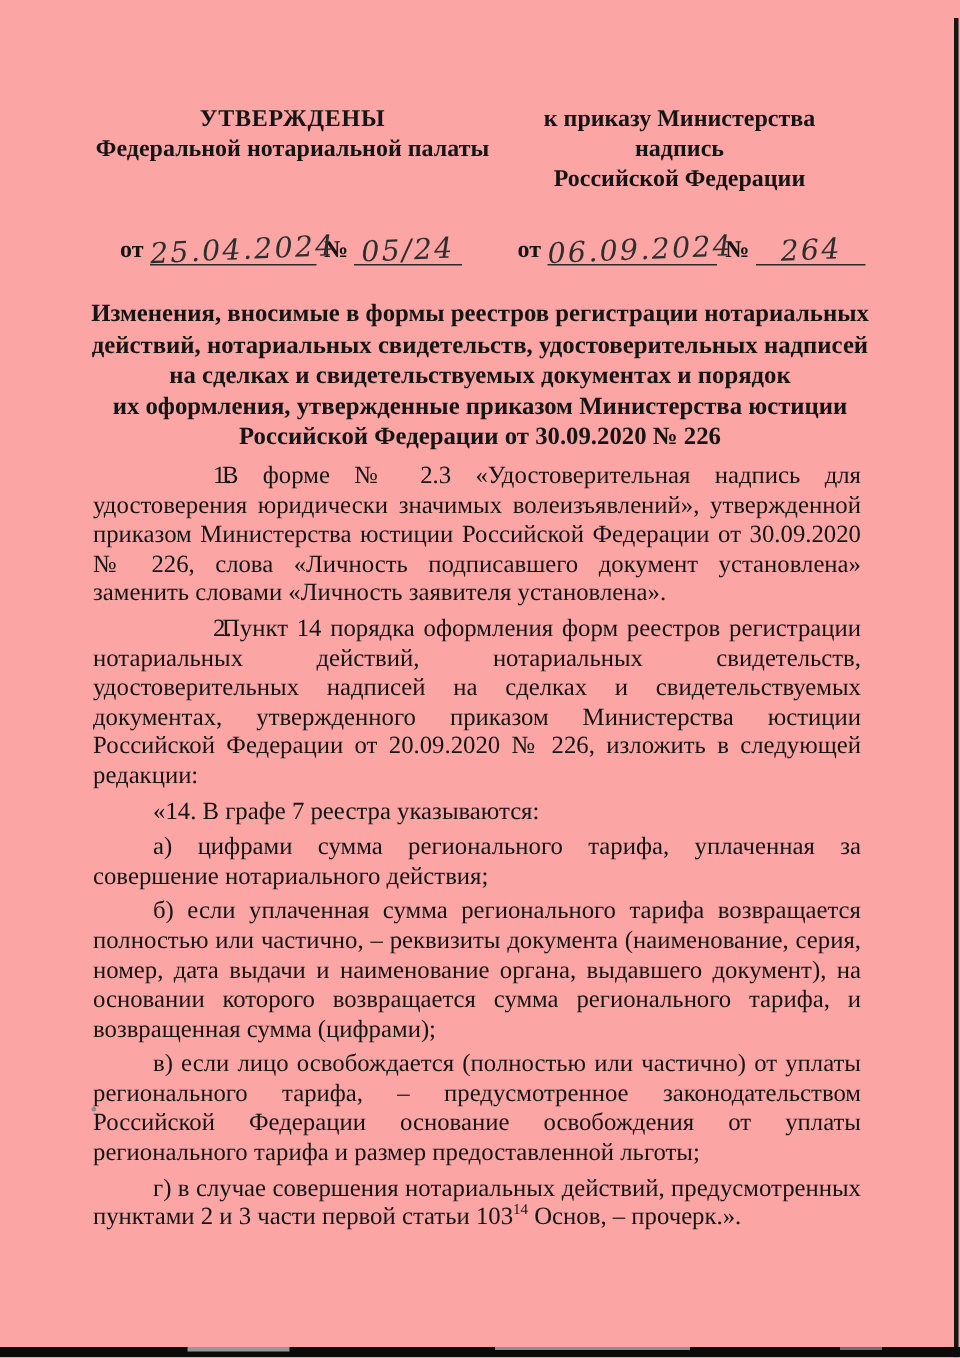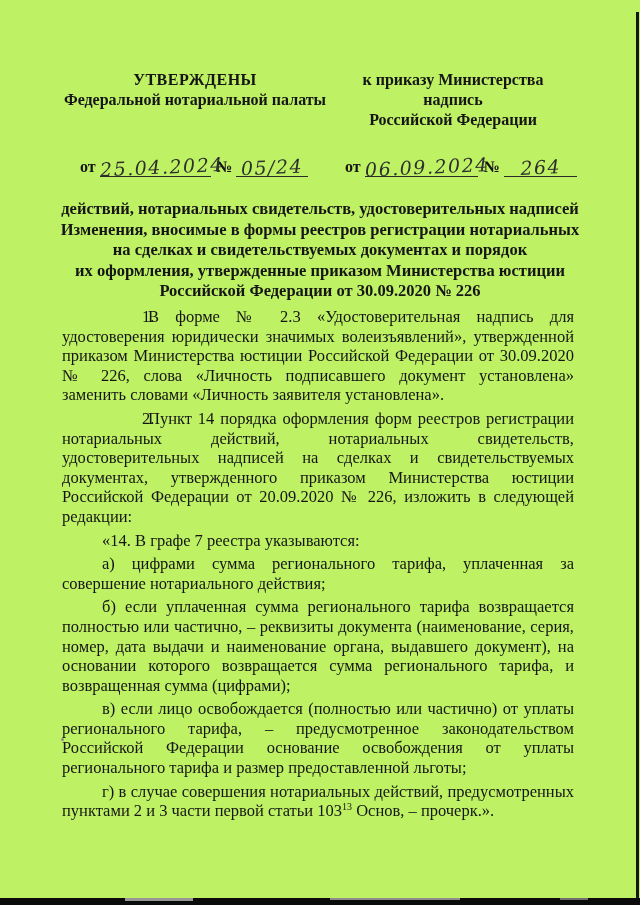--- a/index.html
+++ b/index.html
@@ -1,20 +1,20 @@
 <!DOCTYPE html>
 <html><head>
 <meta charset="utf-8">
 <style>
   html, body { margin: 0; padding: 0; background: #e8e8e8; }
   .page {
     position: relative;
     width: 640px;
     height: 905px;
-    background: #bef264;
+    background: #fca5a5;
     overflow: hidden;
     font-family: "Liberation Serif", "DejaVu Serif", serif;
     color: #151515;
   }
 
   
   .approval {
     position: absolute;
     text-align: center;
     font-size: 16px;
@@ -134,35 +134,35 @@
     <span class="hl-slot slot-date">
       <span class="hand">06.09.2024</span>
     </span>
     <span class="hl-no">№</span>
     <span class="hl-slot slot-num">
       <span class="hand">264</span>
     </span>
   </div>
 
   <div class="doc-title">
+    <div>Изменения, вносимые в формы реестров регистрации нотариальных</div>
     <div>действий, нотариальных свидетельств, удостоверительных надписей</div>
-    <div>Изменения, вносимые в формы реестров регистрации нотариальных</div>
     <div>на сделках и свидетельствуемых документах и порядок</div>
     <div>их оформления, утвержденные приказом Министерства юстиции</div>
     <div>Российской Федерации от 30.09.2020 № 226</div>
   </div>
 
   <div class="doc-body">
     <p><span class="pmark">1.</span><span>В форме № 2.3 «Удостоверительная надпись для удостоверения юридически значимых волеизъявлений», утвержденной приказом Министерства юстиции Российской Федерации от 30.09.2020 № 226, слова «Личность подписавшего документ установлена» заменить словами «Личность заявителя установлена».</span></p>
     <p><span class="pmark">2.</span><span>Пункт 14 порядка оформления форм реестров регистрации нотариальных действий, нотариальных свидетельств, удостоверительных надписей на сделках и свидетельствуемых документах, утвержденного приказом Министерства юстиции Российской Федерации от 20.09.2020 № 226, изложить в следующей редакции:</span></p>
     <p>«14. В графе 7 реестра указываются:</p>
     <p>а) цифрами сумма регионального тарифа, уплаченная за совершение нотариального действия;</p>
     <p>б) если уплаченная сумма регионального тарифа возвращается полностью или частично, – реквизиты документа (наименование, серия, номер, дата выдачи и наименование органа, выдавшего документ), на основании которого возвращается сумма регионального тарифа, и возвращенная сумма (цифрами);</p>
     <p>в) если лицо освобождается (полностью или частично) от уплаты регионального тарифа, – предусмотренное законодательством Российской Федерации основание освобождения от уплаты регионального тарифа и размер предоставленной льготы;</p>
-    <p><span>г) в случае совершения нотариальных действий, предусмотренных пунктами 2 и 3 части первой статьи 103</span><sup class="fn">13</sup><span> Основ, – прочерк.».</span></p>
+    <p><span>г) в случае совершения нотариальных действий, предусмотренных пунктами 2 и 3 части первой статьи 103</span><sup class="fn">14</sup><span> Основ, – прочерк.».</span></p>
   </div>
 
   <div class="scan-line-right"></div>
   <div class="scan-bar-bottom">
     <span class="scan-bar-seg seg-a"></span>
     <span class="scan-bar-seg seg-b"></span>
     <span class="scan-bar-seg seg-c"></span>
   </div>
   <div class="scan-dot"></div>
 

